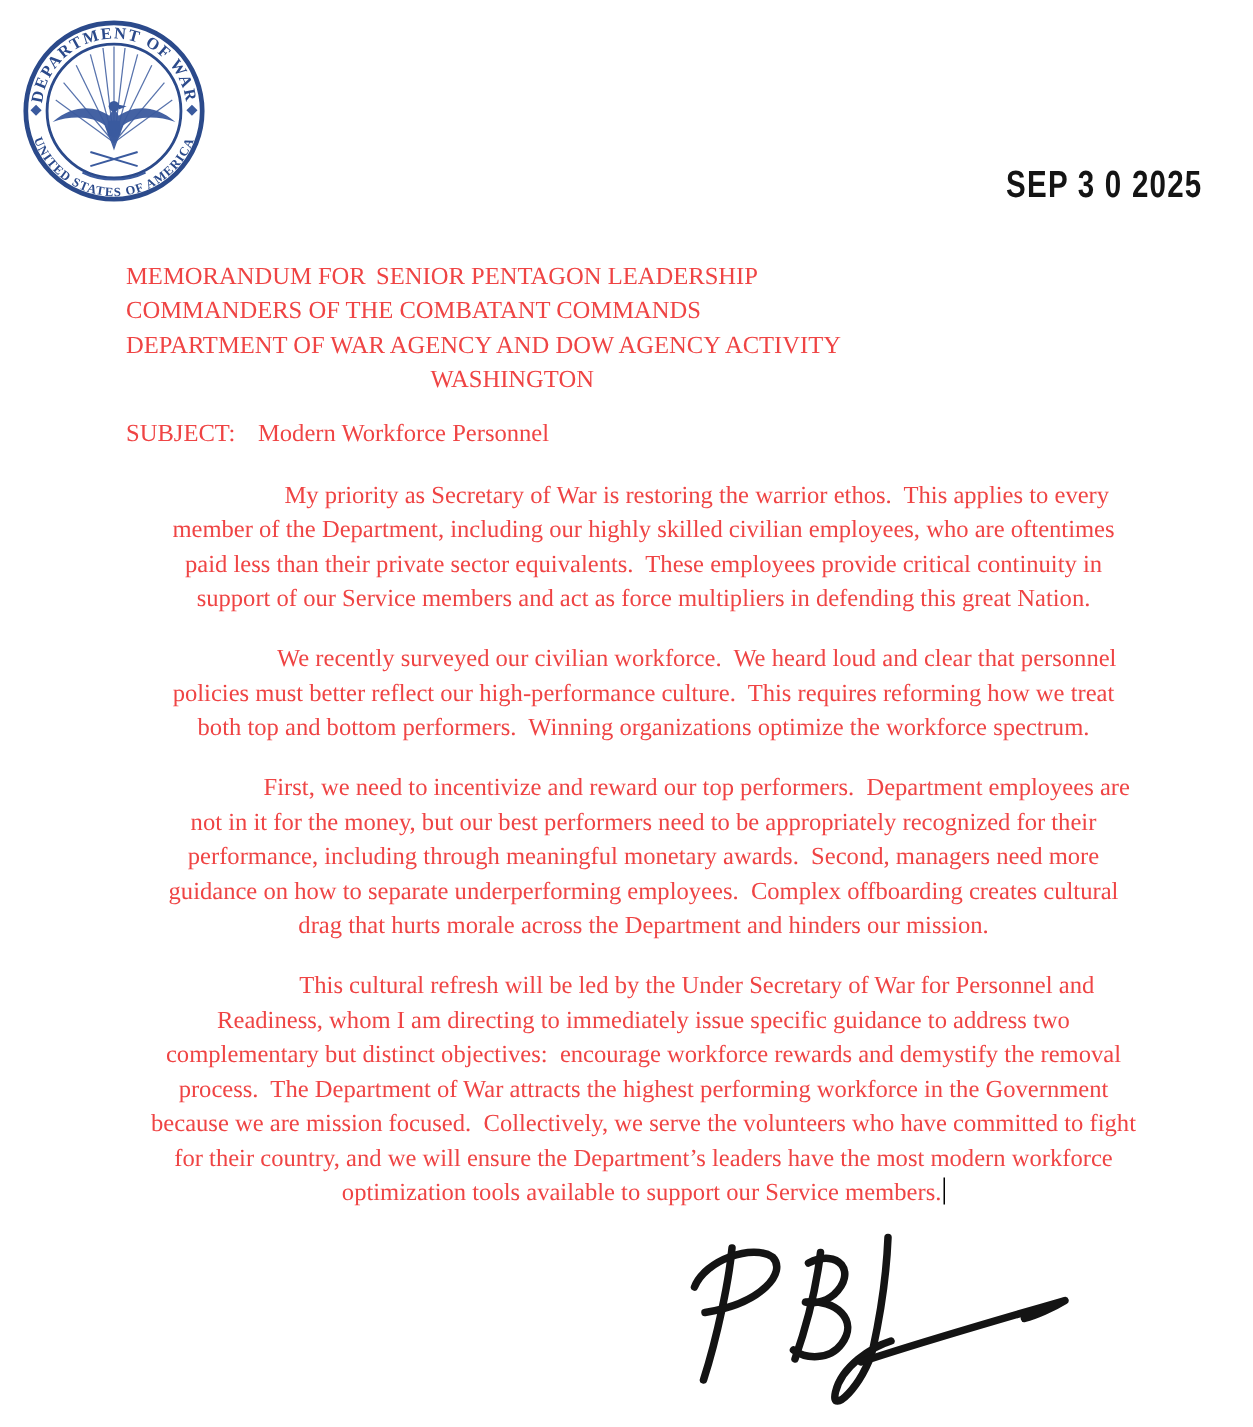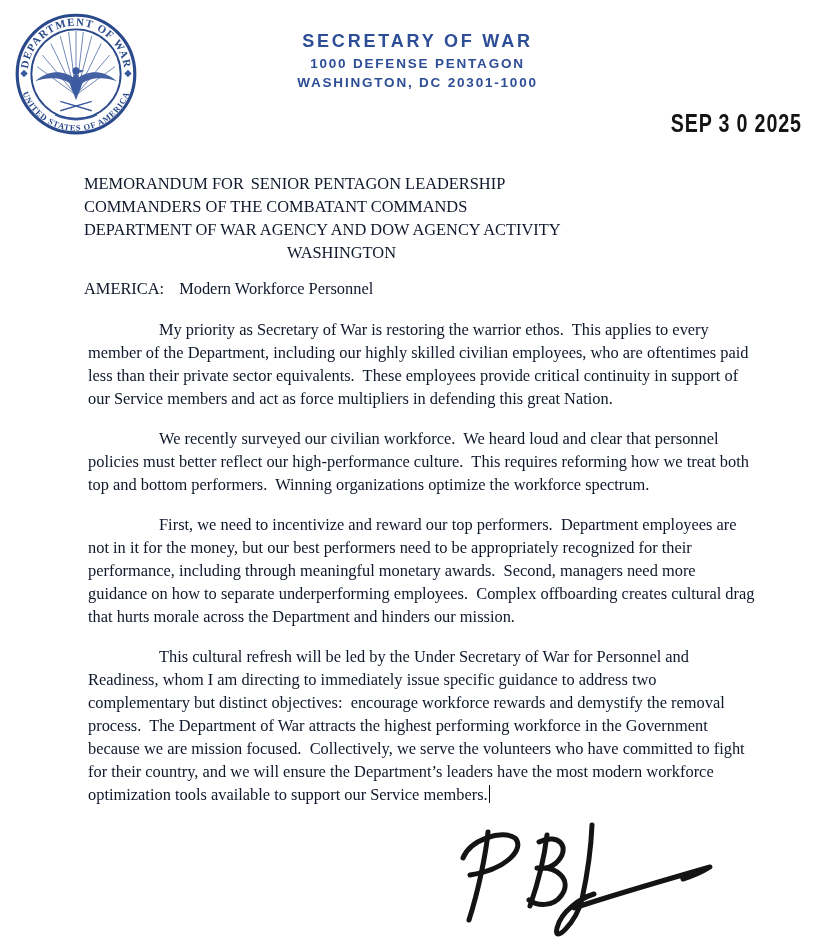--- a/index.html
+++ b/index.html
@@ -19,28 +19,28 @@
   .addr{font-size:13.5px;font-weight:700;letter-spacing:1.8px;margin-top:4px;}
 
   .date-stamp{position:absolute;top:109px;right:33px;
               font-family:"Liberation Sans",sans-serif;font-weight:700;
               font-size:24px;letter-spacing:1px;color:#141414;
               transform:scale(.82,1.05);transform-origin:100% 0;}
 
   
   .doc-body{position:absolute;left:84px;top:172px;width:674px;
             font-family:"Liberation Serif",serif;font-size:16.4px;
-            line-height:23px;color:#0f172a;}
+            line-height:23px;color:#ef4444;}
   .memo-line{white-space:pre-wrap;}
   .memo-label{margin-right:.42em;}
   .indent1{}
   .indent2{margin-left:203px;}
   .subject-line{margin-top:13px;}
   .subject-label{margin-right:15px;}
-  .para{margin:17px 0 0 4px;text-indent:71px;white-space:pre-wrap;}
+  .para{margin:17px 0 0 16px;text-indent:71px;white-space:pre-wrap;text-align:center;}
   .para.first{margin-top:18px;}
   .cursor-bar{display:inline-block;width:1.5px;height:18px;background:#000;
               vertical-align:-3px;margin-left:1px;}
 
   
   .signature{position:absolute;left:442px;top:806px;width:330px;height:142px;}
   .sig-stroke{fill:none;stroke:#141414;stroke-width:5;stroke-linecap:round;stroke-linejoin:round;}
 
   
   .seal-ring{fill:#ffffff;stroke:var(--seal-blue);}
@@ -91,37 +91,32 @@
         <rect class="seal-fill" x="56" y="66" width="8" height="10" rx="2" opacity="0.9"></rect>
         <g class="seal-line" stroke-width="1.3">
           <line x1="45" y1="95" x2="75" y2="86"></line>
           <line x1="45" y1="86" x2="75" y2="95"></line>
         </g>
         <path d="M 40,99 C 52,105 68,105 80,99" fill="none" class="seal-line" stroke-width="1.4"></path>
       </g>
     </svg>
   </div>
 
-  <div class="letterhead">
-    <div class="office">SECRETARY OF WAR</div>
-    <div class="addr">1000 DEFENSE PENTAGON</div>
-    <div class="addr">WASHINGTON, DC 20301-1000</div>
-  </div>
 
   <div class="date-stamp">SEP 3 0 2025</div>
 
   <div class="doc-body">
     <div class="memo-block">
       <div class="memo-line"><span class="memo-label">MEMORANDUM FOR</span><span>SENIOR PENTAGON LEADERSHIP</span></div>
       <div class="memo-line indent1">COMMANDERS OF THE COMBATANT COMMANDS</div>
       <div class="memo-line indent1">DEPARTMENT OF WAR AGENCY AND DOW AGENCY ACTIVITY</div>
       <div class="memo-line indent2">WASHINGTON</div>
     </div>
 
-    <div class="subject-line"><span class="subject-label">AMERICA:</span><span>Modern Workforce Personnel</span></div>
+    <div class="subject-line"><span class="subject-label">SUBJECT:</span><span>Modern Workforce Personnel</span></div>
 
     <div class="para first">My priority as Secretary of War is restoring the warrior ethos.  This applies to every member of the Department, including our highly skilled civilian employees, who are oftentimes paid less than their private sector equivalents.  These employees provide critical continuity in support of our Service members and act as force multipliers in defending this great Nation.</div>
     <div class="para">We recently surveyed our civilian workforce.  We heard loud and clear that personnel policies must better reflect our high-performance culture.  This requires reforming how we treat both top and bottom performers.  Winning organizations optimize the workforce spectrum.</div>
     <div class="para">First, we need to incentivize and reward our top performers.  Department employees are not in it for the money, but our best performers need to be appropriately recognized for their performance, including through meaningful monetary awards.  Second, managers need more guidance on how to separate underperforming employees.  Complex offboarding creates cultural drag that hurts morale across the Department and hinders our mission.</div>
     <div class="para"><span>This cultural refresh will be led by the Under Secretary of War for Personnel and Readiness, whom I am directing to immediately issue specific guidance to address two complementary but distinct objectives:  encourage workforce rewards and demystify the removal process.  The Department of War attracts the highest performing workforce in the Government because we are mission focused.  Collectively, we serve the volunteers who have committed to fight for their country, and we will ensure the Department’s leaders have the most modern workforce optimization tools available to support our Service members.</span><span class="cursor-bar"></span></div>
   </div>
 
   <div class="signature">
     <svg viewBox="0 0 330 142" width="330" height="142">
 

